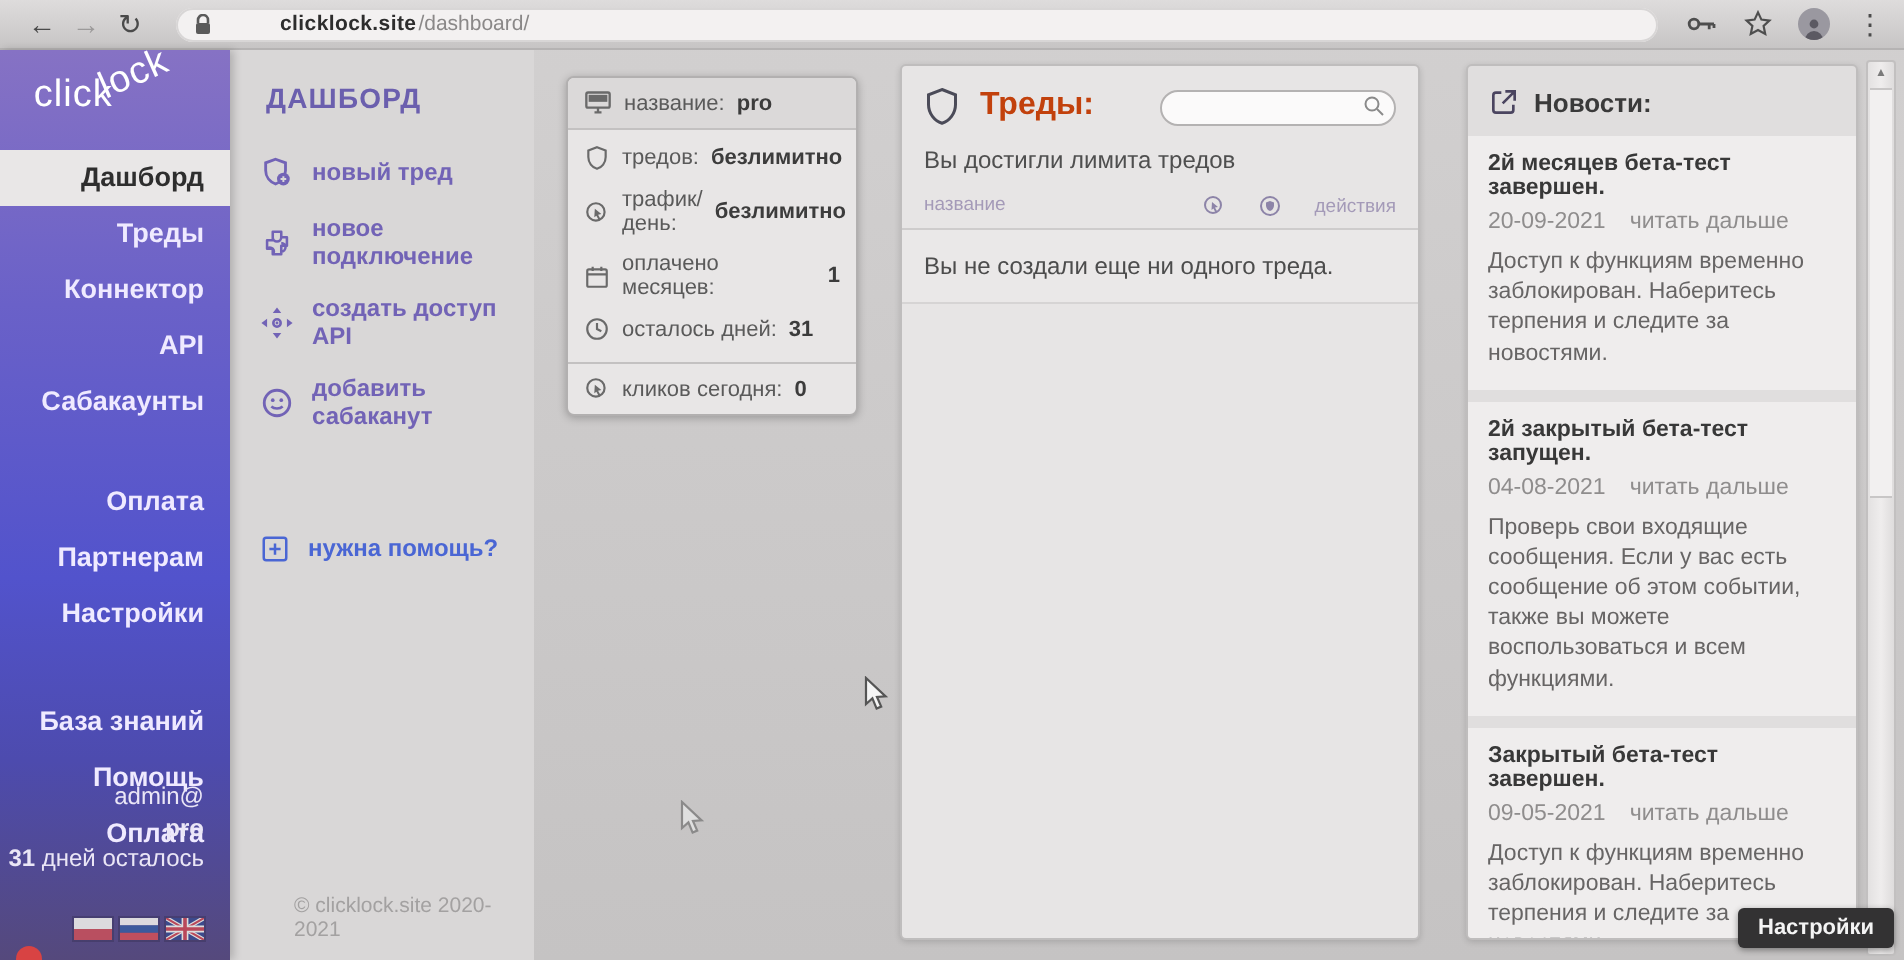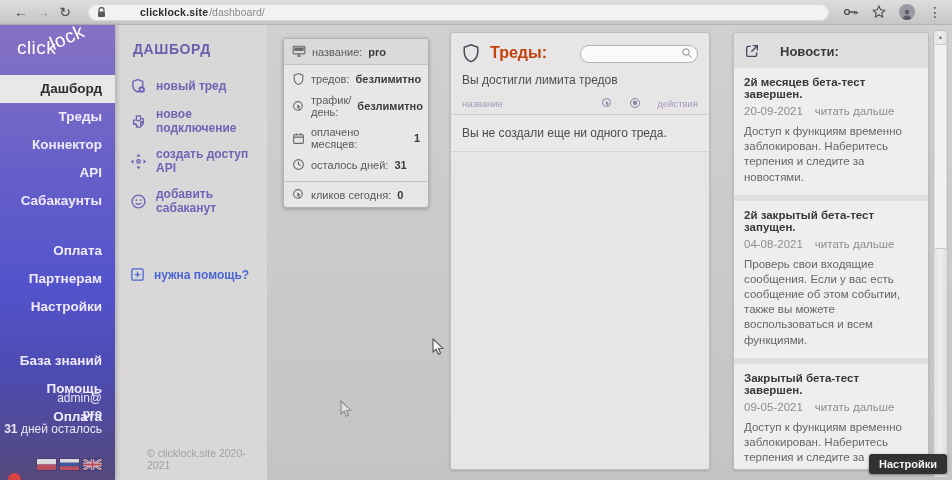--- a/index.html
+++ b/index.html
@@ -38,21 +38,21 @@
   .account b { font-size:12px; }
   .flags { position:absolute; right:13px; bottom:10px; display:flex; gap:4px; }
   .flag { width:19px; height:11px; display:block; box-shadow:0 0 0 1px rgba(0,0,0,.15); }
   .rec-dot { position:absolute; left:8px; bottom:-6px; width:13px; height:13px; border-radius:50%; background:#d84343; }
 
   
   .dash-col { position:absolute; left:115px; top:0; width:152px; height:100%; background:#d9d7d7; z-index:2; }
   .dash-title { margin:16px 0 14px 18px; color:#6b5fae; font-size:14px; font-weight:bold; letter-spacing:.6px; }
   .dash-action { display:flex; align-items:center; gap:9px; padding:6px 6px 6px 15px;
     color:#7263b6; font-size:12px; font-weight:bold; cursor:pointer; }
-  .dash-help { display:flex; align-items:center; gap:9px; padding:6px 6px 6px 15px; margin-top:40px;
+  .dash-help { display:flex; align-items:flex-start; gap:9px; padding:6px 6px 6px 15px; margin-top:40px;
     color:#4a66d4; font-size:12px; font-weight:bold; cursor:pointer; }
   .dash-footer { position:absolute; left:32px; bottom:9px; font-size:10.5px; color:#a3a1a1; }
 
   
   .sub-card { position:absolute; left:283px; top:13px; width:146px; background:#e8e6e6;
     border:1px solid #b2b0b0; border-radius:4px; box-shadow:0 1px 4px rgba(0,0,0,.25); font-size:11px; color:#555; z-index:2; }
   .sub-row { display:flex; align-items:center; gap:6px; padding:4px 8px; }
   .sub-head { background:#dbd9d9; border-bottom:1px solid #c3c1c1; border-radius:3px 3px 0 0; padding:6px 8px; }
   .sub-sep { border-top:1px solid #c3c1c1; margin-top:3px; padding-top:6px; padding-bottom:6px; }
   .sub-label { color:#5a5a5a; }
@@ -61,30 +61,30 @@
   
   .threads-panel { position:absolute; left:450px; top:7px; width:260px; height:438px;
     background:#e7e5e5; border:1px solid #bfbdbd; border-radius:3px; box-shadow:0 1px 3px rgba(0,0,0,.15); }
   .threads-head { display:flex; align-items:center; gap:10px; padding:10px 11px 8px; }
   .threads-title { font-size:16px; font-weight:bold; color:#c2410c; }
   .search-wrap { margin-left:auto; position:relative; }
   .search-input { width:118px; height:18px; border:1px solid #b4b2b2; border-radius:9px;
     background:#fbfafa; font-size:11px; padding:0 20px 0 8px; outline:none; color:#444; }
   .search-ico { position:absolute; right:5px; top:3px; }
   .limit-note { padding:2px 11px 7px; font-size:12px; color:#4f4f4f; }
-  .tbl-head { display:flex; align-items:center; padding:3px 11px 5px; border-bottom:1px solid #cecccc; }
+  .tbl-head { display:flex; align-items:flex-start; padding:3px 11px 5px; border-bottom:1px solid #cecccc; }
   .tbl-name { font-size:9.5px; color:#a49ab8; }
   .tbl-right { margin-left:auto; display:flex; align-items:center; gap:16px; }
   .tbl-actions { font-size:9.5px; color:#a49ab8; }
   .empty-row { padding:11px 11px; font-size:12px; color:#4c4c4c; border-bottom:1px solid #d6d4d4; background:#eae8e8; }
 
   
   .news-panel { position:absolute; left:733px; top:7px; width:196px; height:438px;
     background:#e0dede; border:1px solid #bfbdbd; border-radius:3px; box-shadow:0 1px 3px rgba(0,0,0,.15); overflow:hidden; }
-  .news-head { display:flex; align-items:center; gap:20px; padding:10px 10px 9px; }
+  .news-head { display:flex; align-items:center; gap:7px; padding:10px 10px 9px; }
   .news-title { font-size:13px; font-weight:bold; color:#3a3a3a; }
   .news-item { background:#efeded; padding:8px 10px 10px; margin-bottom:6px; }
   .news-item-title { font-size:11.5px; font-weight:bold; color:#383838; margin-bottom:5px; }
   .news-meta { font-size:11.5px; color:#8f8d8d; margin-bottom:7px; }
   .news-read { margin-left:12px; cursor:pointer; }
   .news-body { font-size:11.5px; color:#676565; line-height:1.32; }
 
   
   .scrollbar { position:absolute; right:4px; top:5px; width:15px; height:448px;
     background:linear-gradient(90deg,#e3e1e1,#efeded 50%,#dedcdc); border:1px solid #c2c0c0; border-radius:2px; }

